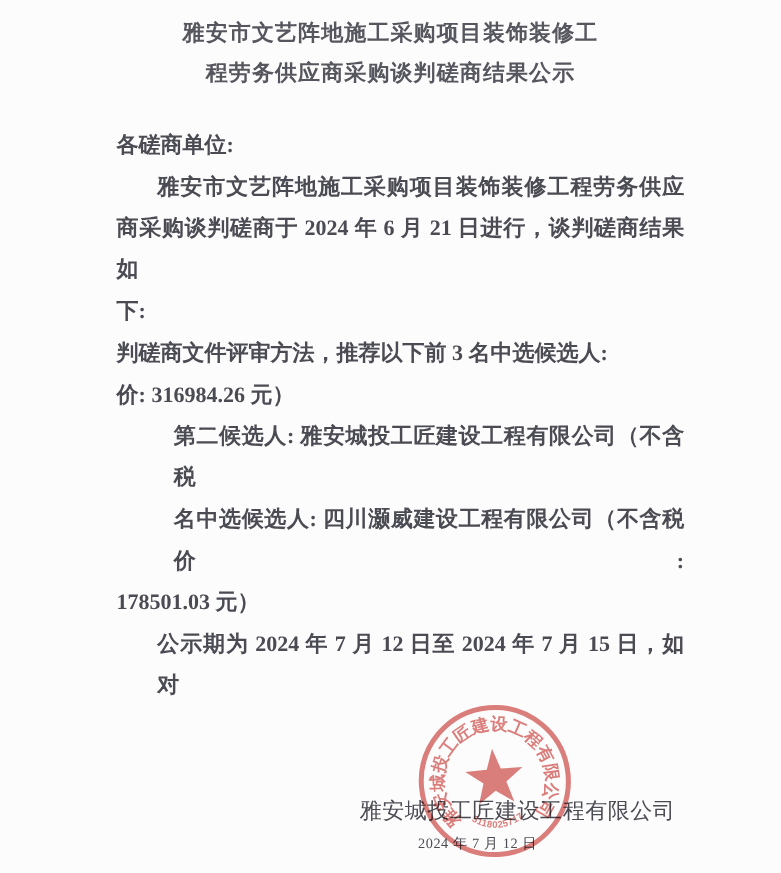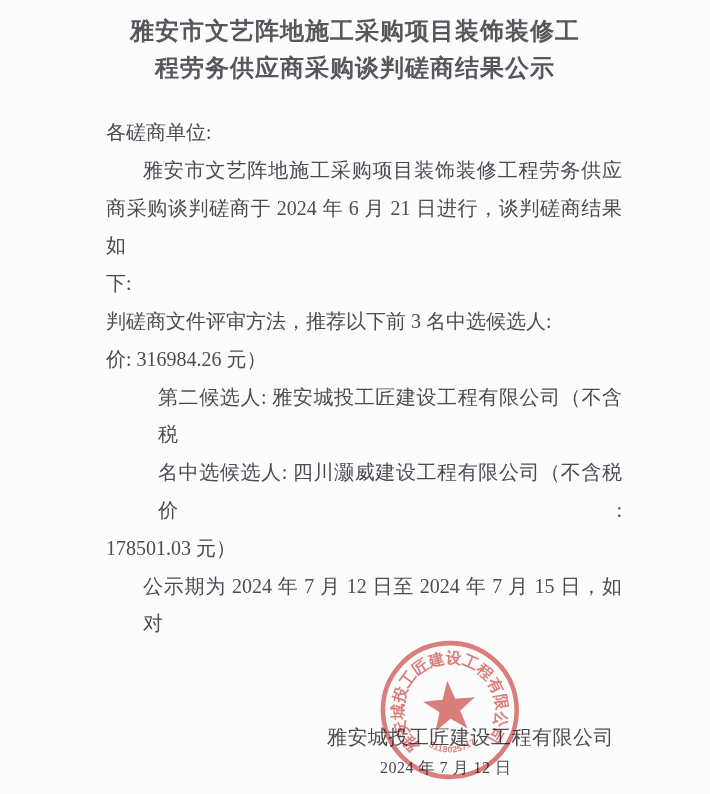--- a/index.html
+++ b/index.html
@@ -10,44 +10,44 @@
     background:#fcfcfc;
     overflow:hidden;
     font-family:"Liberation Serif","DejaVu Serif",serif;
   }
   .title {
     position:absolute;
     top:12px; left:55px; width:600px;
     text-align:center;
     font-family:"Liberation Sans","DejaVu Sans",sans-serif;
     font-weight:bold;
-    font-size:24px;
+    font-size:20px;
     line-height:37px;
     letter-spacing:1px;
     color:#56565e;
   }
   .body-text {
     position:absolute;
     top:114px; left:106px; width:516px;
     font-size:20px;
     line-height:37.8px;
     color:#4b4b53;
   }
-  .line        { min-height:37.8px; }
+  .line        { min-height:37.8px;font-weight:bold; }
   .indent-2    { padding-left:37px; }
   .indent-c    { padding-left:52px; }
   .fill        { text-align:justify; text-align-last:justify; }
   .signature {
     position:absolute; left:327px; top:724px;
     font-size:20px; letter-spacing:0.5px; color:#4b4b53;
     white-space:nowrap;
   }
   .sig-date {
     position:absolute; left:380px; top:758px;
-    font-size:16px; letter-spacing:0.5px; color:#4b4b53;
+    font-size:13px; letter-spacing:0.5px; color:#4b4b53;
     white-space:nowrap;
   }
   .seal {
     position:absolute; left:366px; top:633px;
     width:168px; height:158px;
     opacity:0.82;
     mix-blend-mode:multiply;
     transform:rotate(-5deg);
   }
   .seal text {

